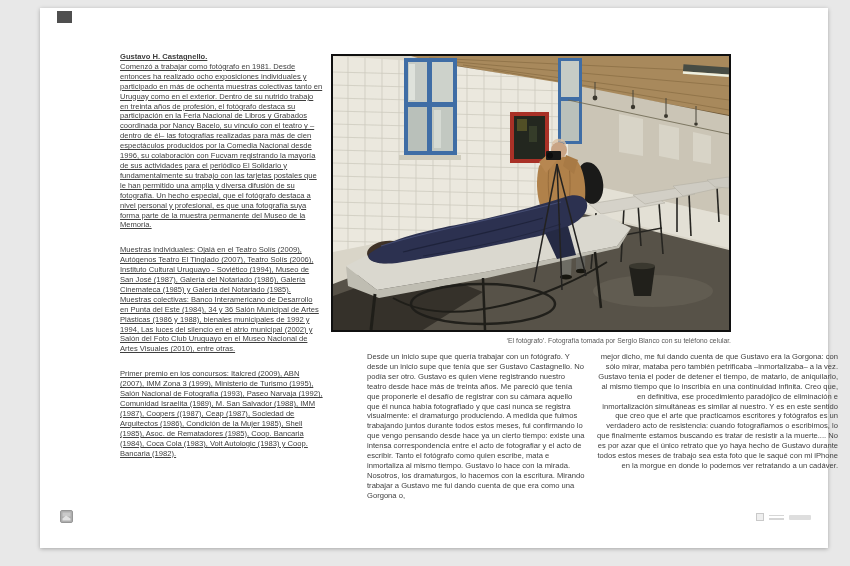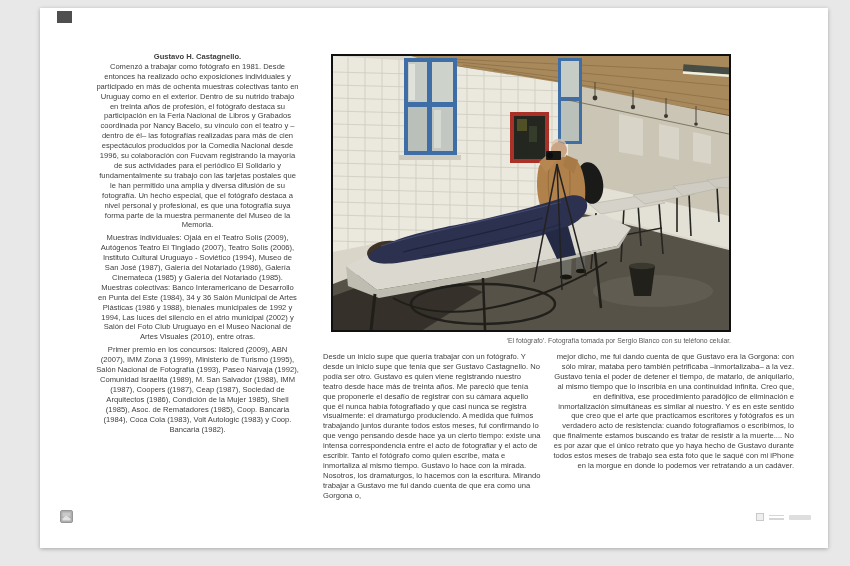--- a/index.html
+++ b/index.html
@@ -1,28 +1,28 @@
 <!DOCTYPE html>
 <html><head>
 <meta charset="utf-8">
 <style>
   html,body{margin:0;padding:0;background:#e8e8e8;font-family:"Liberation Sans","DejaVu Sans",sans-serif;}
   .canvas{position:relative;width:850px;height:566px;background:#e8e8e8;overflow:hidden;}
   .page{position:absolute;left:40px;top:8px;width:788px;height:540px;background:#ffffff;
         box-shadow:0 1px 4px rgba(0,0,0,.28);}
   .page-marker{position:absolute;left:17px;top:3px;width:15px;height:12px;background:#4f4f4f;}
-  .bio-col{position:absolute;left:56px;top:44px;width:203px;color:#3e3e3e;
-           font-size:7.6px;line-height:9.9px;text-align:center;}
+  .bio-col{position:absolute;left:80px;top:44px;width:203px;color:#3e3e3e;
+           font-size:7.6px;line-height:9.9px;text-align:left;text-decoration:underline;}
   .bio-heading{font-weight:bold;}
-  .para-gap{margin-top:3px;}
+  .para-gap{margin-top:15px;}
   .photo-frame{position:absolute;left:291px;top:46px;width:396px;height:274px;margin:0;
                border:2px solid #101010;background:#d9d5c8;}
   .photo-caption{position:absolute;left:291px;top:329px;width:400px;text-align:right;
                  font-size:6.8px;line-height:8px;color:#585858;}
-  .essay-col{position:absolute;top:344px;color:#3e3e3e;font-size:7.6px;line-height:9.9px;text-align:left;}
+  .essay-col{position:absolute;top:344px;color:#3e3e3e;font-size:7.6px;line-height:9.9px;text-align:left;margin-left:44px;}
   .essay-left{left:283px;width:219px;}
   .essay-right{left:508px;width:246px;text-align:right;}
   .thumb-icon{position:absolute;left:20px;top:501px;width:13px;height:13px;cursor:pointer;}
   .footer-credit{position:absolute;left:716px;top:505px;display:flex;align-items:center;gap:5px;}
   .fc-square{width:6px;height:6px;border:1px solid #c9c9c9;background:#efefef;}
   .fc-lines{display:flex;flex-direction:column;gap:2px;}
   .fc-lines span{display:block;width:15px;height:1.5px;background:#d6d6d6;}
   .fc-blob{width:22px;height:5px;background:#dedede;border-radius:1px;}
 </style>
 </head>

